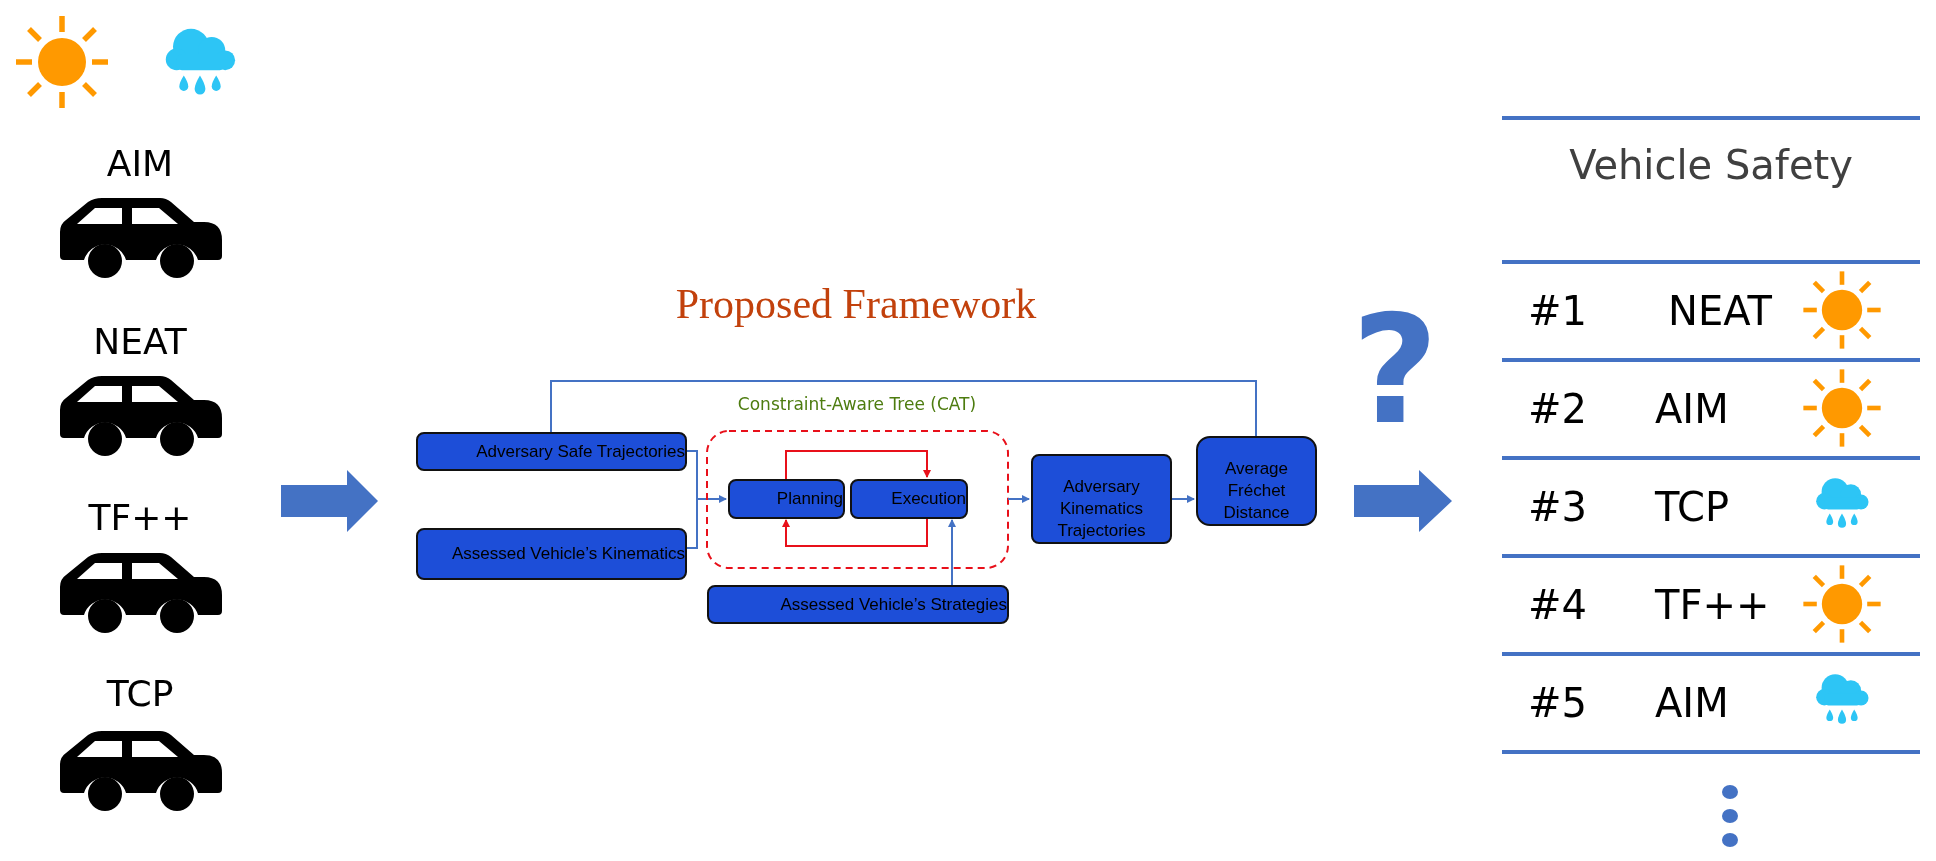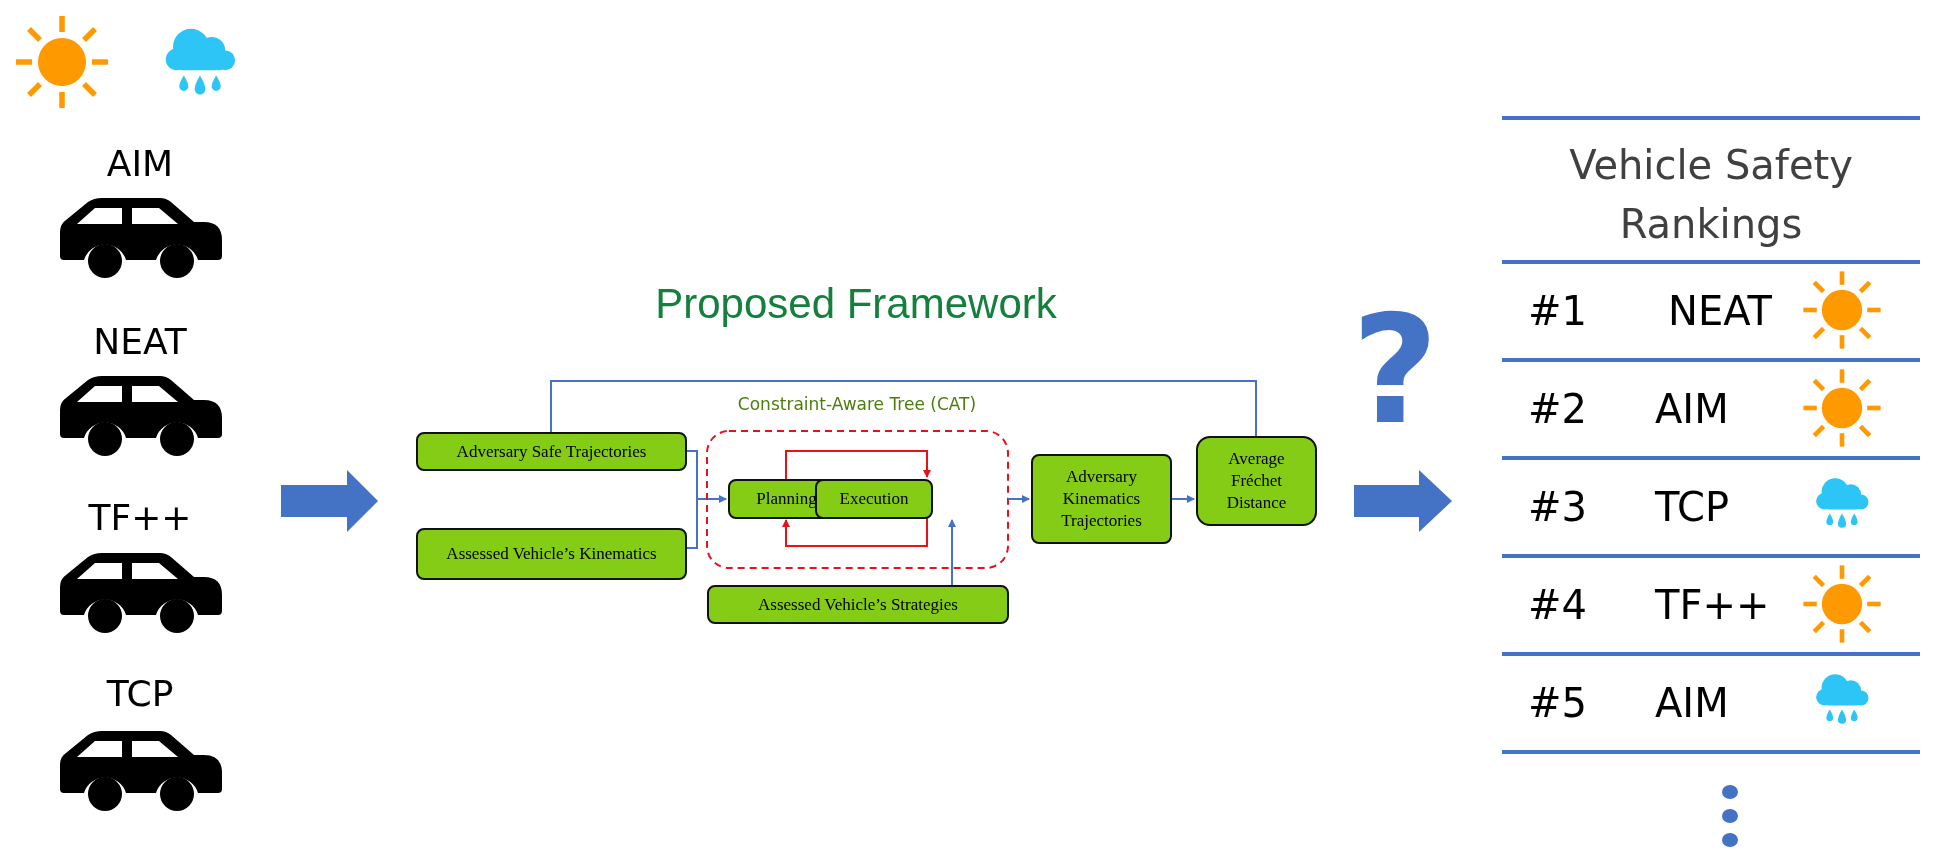--- a/index.html
+++ b/index.html
@@ -1,21 +1,21 @@
 <!DOCTYPE html>
 <html><head>
 <meta charset="utf-8">
 <style>
   html, body { margin:0; padding:0; background:#ffffff; }
   body { width:1936px; height:861px; position:relative; overflow:hidden; font-family:"Liberation Sans", sans-serif; }
   .abs { position:absolute; }
   .car-label { position:absolute; width:200px; left:40px; text-align:center; font-family:"DejaVu Sans", sans-serif; font-size:36px; color:#000; line-height:1; }
   .car { position:absolute; left:58px; width:166px; height:84px; }
-  .title { position:absolute; left:600px; top:280px; width:512px; text-align:center; font-family:Liberation Sans, sans-serif; font-size:42px; color:#15803d; line-height:48px; }
-  .box { position:absolute; box-sizing:border-box; border:2px solid #111; border-radius:8px; background:#84cc16; display:flex; align-items:center; justify-content:center; text-align:center; font-family:Liberation Serif, serif; font-size:17px; color:#000; line-height:22px; }
+  .title { position:absolute; left:600px; top:280px; width:512px; text-align:center; font-family:Liberation Serif, serif; font-size:42px; color:#c2410c; line-height:48px; }
+  .box { position:absolute; box-sizing:border-box; border:2px solid #111; border-radius:8px; background:#1d4ed8; display:flex; align-items:center; justify-content:flex-end; text-align:center; font-family:Liberation Sans, sans-serif; font-size:17px; color:#000; line-height:22px; }
   .cat-label { position:absolute; left:706px; top:394px; width:302px; text-align:center; font-family:"DejaVu Sans", sans-serif; font-size:17px; color:#4d7c0f; }
   .rank-title { position:absolute; left:1502px; top:136px; width:418px; text-align:center; font-family:"DejaVu Sans", sans-serif; font-size:40px; color:#404040; line-height:59px; }
   .rank-line { position:absolute; left:1502px; width:418px; height:4px; background:#4472C4; }
   .rank-num { position:absolute; left:1528px; font-family:"DejaVu Sans", sans-serif; font-size:40px; color:#000; line-height:48px; }
   .rank-name { position:absolute; left:1655px; font-family:"DejaVu Sans", sans-serif; font-size:40px; color:#000; line-height:48px; }
   .rank-icon { position:absolute; left:1800px; width:84px; height:84px; }
   .dot { position:absolute; left:1722px; width:16px; height:14px; border-radius:50%; background:#4472C4; }
 </style>
 </head>
 <body>
@@ -123,21 +123,21 @@
 
 <div class="box" style="left:416px;top:432px;width:271px;height:39px">
   <span>Adversary Safe Trajectories</span>
 </div>
 <div class="box" style="left:416px;top:528px;width:271px;height:52px">
   <span>Assessed Vehicle’s Kinematics</span>
 </div>
 <div class="box" style="left:728px;top:479px;width:117px;height:40px">
   <span>Planning</span>
 </div>
-<div class="box" style="left:815px;top:479px;width:118px;height:40px">
+<div class="box" style="left:850px;top:479px;width:118px;height:40px">
   <span>Execution</span>
 </div>
 <div class="box" style="left:707px;top:585px;width:302px;height:39px">
   <span>Assessed Vehicle’s Strategies</span>
 </div>
 <div class="box" style="left:1031px;top:454px;width:141px;height:90px;border-radius:8px;flex-direction:column">
   <span>Adversary</span>
   <span>Kinematics</span>
   <span>Trajectories</span>
 </div>
@@ -150,21 +150,20 @@
 <div class="abs" style="left:1340px;top:290px;width:110px;height:160px;text-align:center;font-family:'DejaVu Sans',sans-serif;font-weight:bold;font-size:150px;line-height:160px;color:#4472C4">?</div>
 
 <svg class="abs" style="left:1353px;top:468px;width:102px;height:66px">
   <polygon points="1,17 66,17 66,2 99,33 66,64 66,49 1,49" fill="#4472C4"></polygon>
 </svg>
 
 <div>
   <div class="rank-line" style="top:116px"></div>
   <div class="rank-title">
     <div>Vehicle Safety</div>
-    <div>Rankings</div>
   </div>
   <div class="rank-line" style="top:260px"></div>
 
   <div>
     <div class="rank-num" style="top:287px">#1</div>
     <div class="rank-name" style="top:287px;left:1668px">NEAT</div>
     <svg class="rank-icon" style="top:268px">
         <use href="#sun"></use>
       </svg>
   </div>

